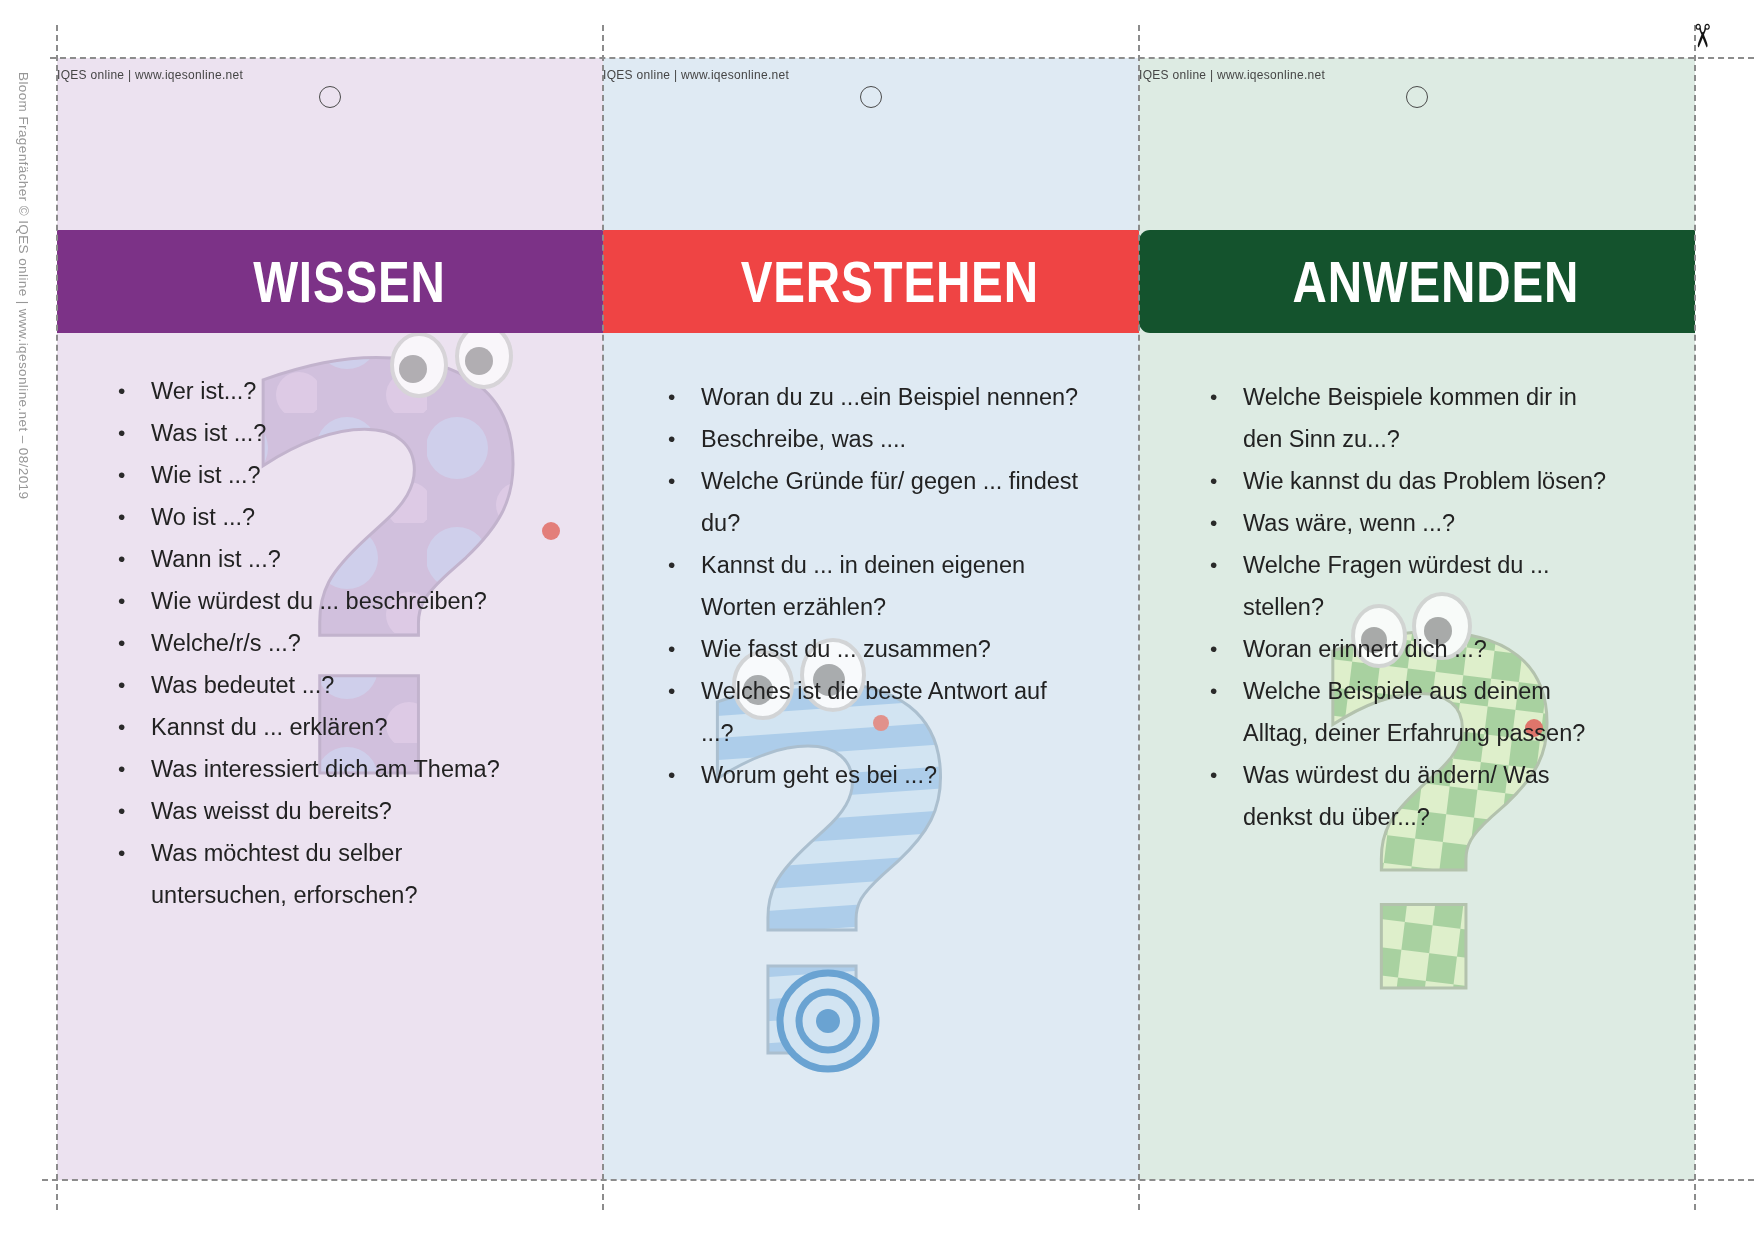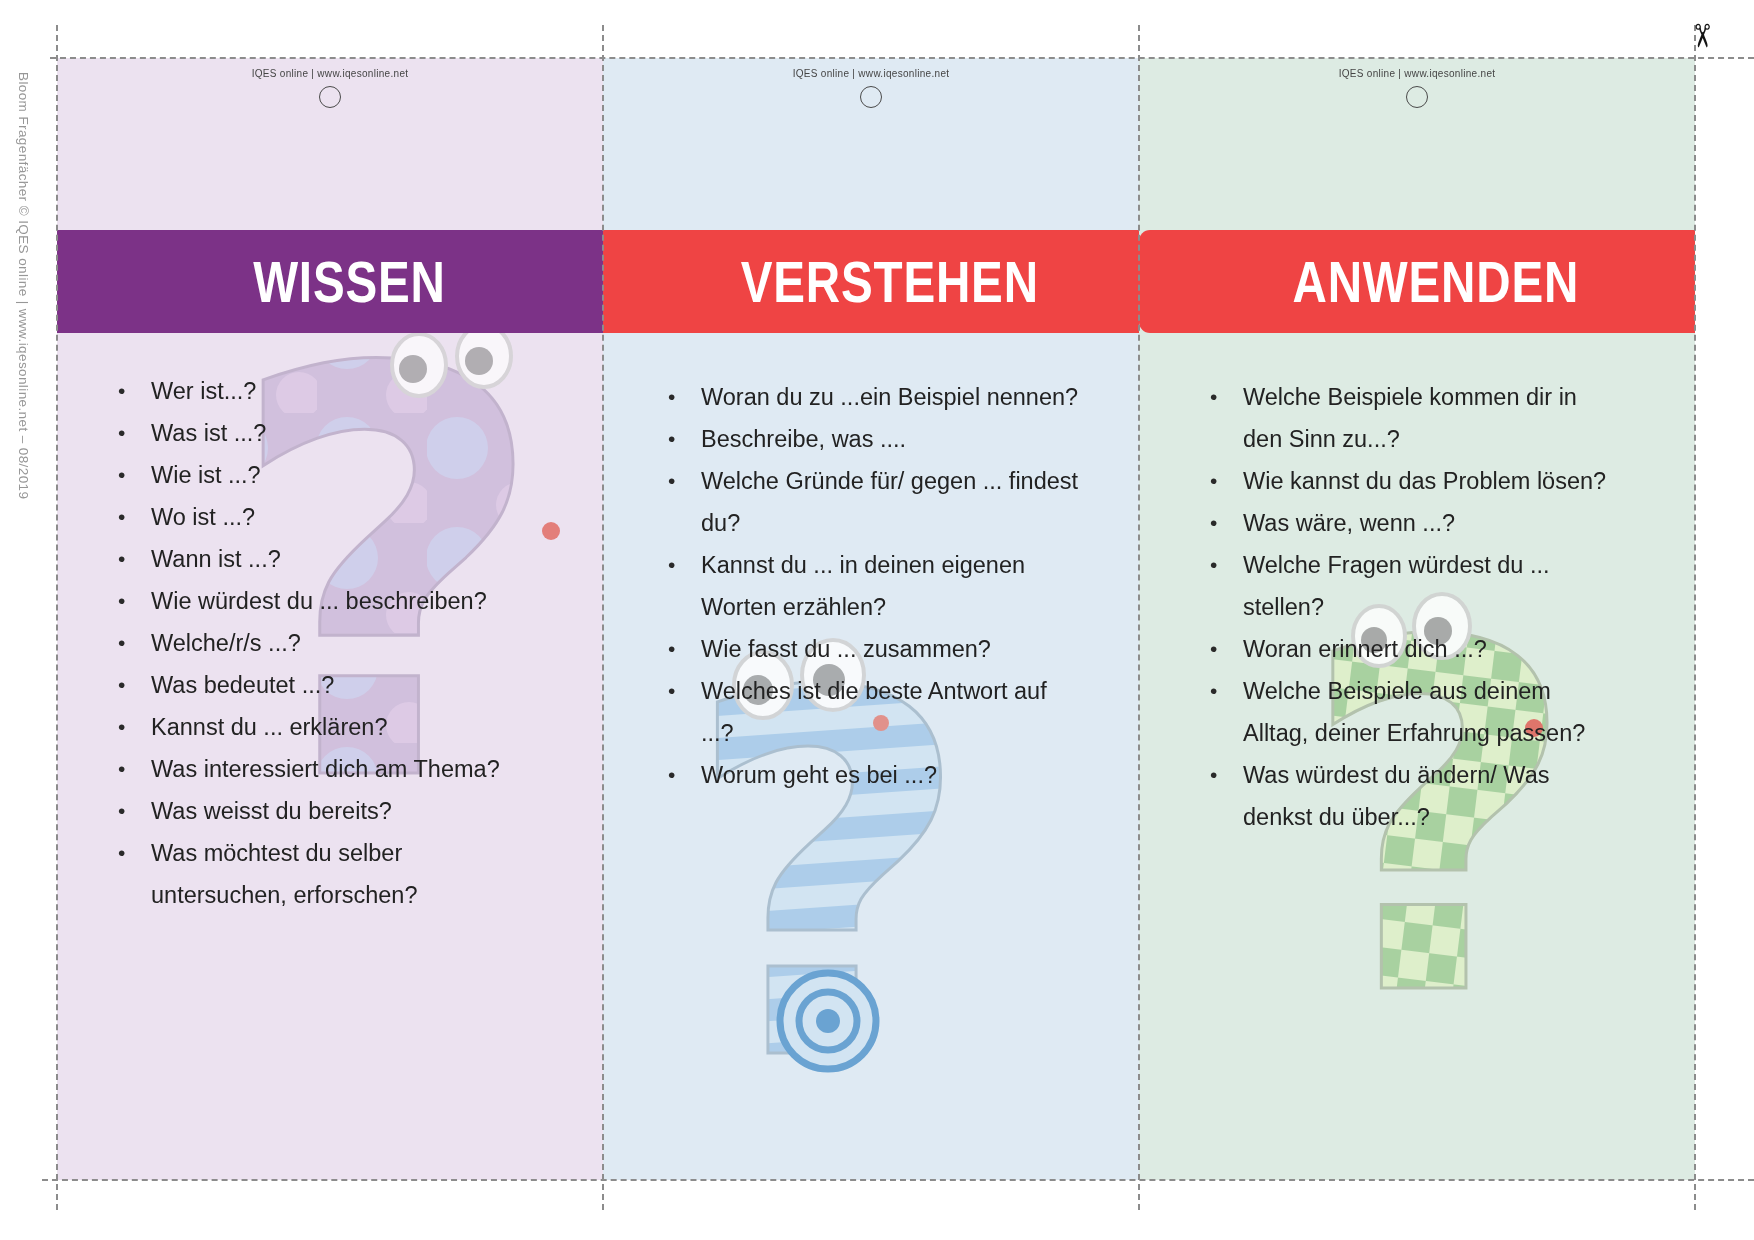--- a/index.html
+++ b/index.html
@@ -35,21 +35,21 @@
   }
 
   
   .card{position:absolute;top:58px;height:1122px;overflow:hidden;}
   .card--wissen{left:57px;width:546px;}
   .card--verstehen{left:603px;width:536px;}
   .card--anwenden{left:1139px;width:556px;}
 
   .brand{
     position:absolute;top:10px;left:0;width:100%;z-index:3;
-    text-align:center;font-size:10px;color:#454545;letter-spacing:.3px;
+    font-size:12px;color:#454545;letter-spacing:.3px;
   }
   .hole{
     position:absolute;top:28px;left:50%;margin-left:-11px;z-index:3;
     width:20px;height:20px;border:1.6px solid #4a4a4a;border-radius:50%;
     background:transparent;
   }
 
   .band{
     position:absolute;top:172px;left:0;width:100%;height:103px;z-index:2;
     display:flex;align-items:center;justify-content:center;padding-left:19px;
@@ -169,21 +169,21 @@
         <li>Kannst du ... in deinen eigenen Worten erzählen?</li>
         <li>Wie fasst du ... zusammen?</li>
         <li>Welches ist die beste Antwort auf ...?</li>
         <li>Worum geht es bei ...?</li>
       </ul>
   </div>
 
   <div class="card card--anwenden" style="background-color: rgb(221, 235, 227);">
     <div class="brand">IQES online | www.iqesonline.net</div>
     <div class="hole"></div>
-    <div class="band" style="background-color: #ef4444; border-radius: 11px;">
+    <div class="band" style="background-color: #14532d; border-radius: 11px;">
       <span class="title">ANWENDEN</span>
     </div>
 
     <svg class="qmark qmark--anwenden" viewBox="0 0 320 510">
       <defs>
         <pattern id="checks3" width="56" height="56" patternUnits="userSpaceOnUse" patternTransform="rotate(7)">
           <rect width="56" height="56" fill="#dff0c6"></rect>
           <rect width="28" height="28" fill="#9ccb90"></rect>
           <rect x="28" y="28" width="28" height="28" fill="#9ccb90"></rect>
         </pattern>

